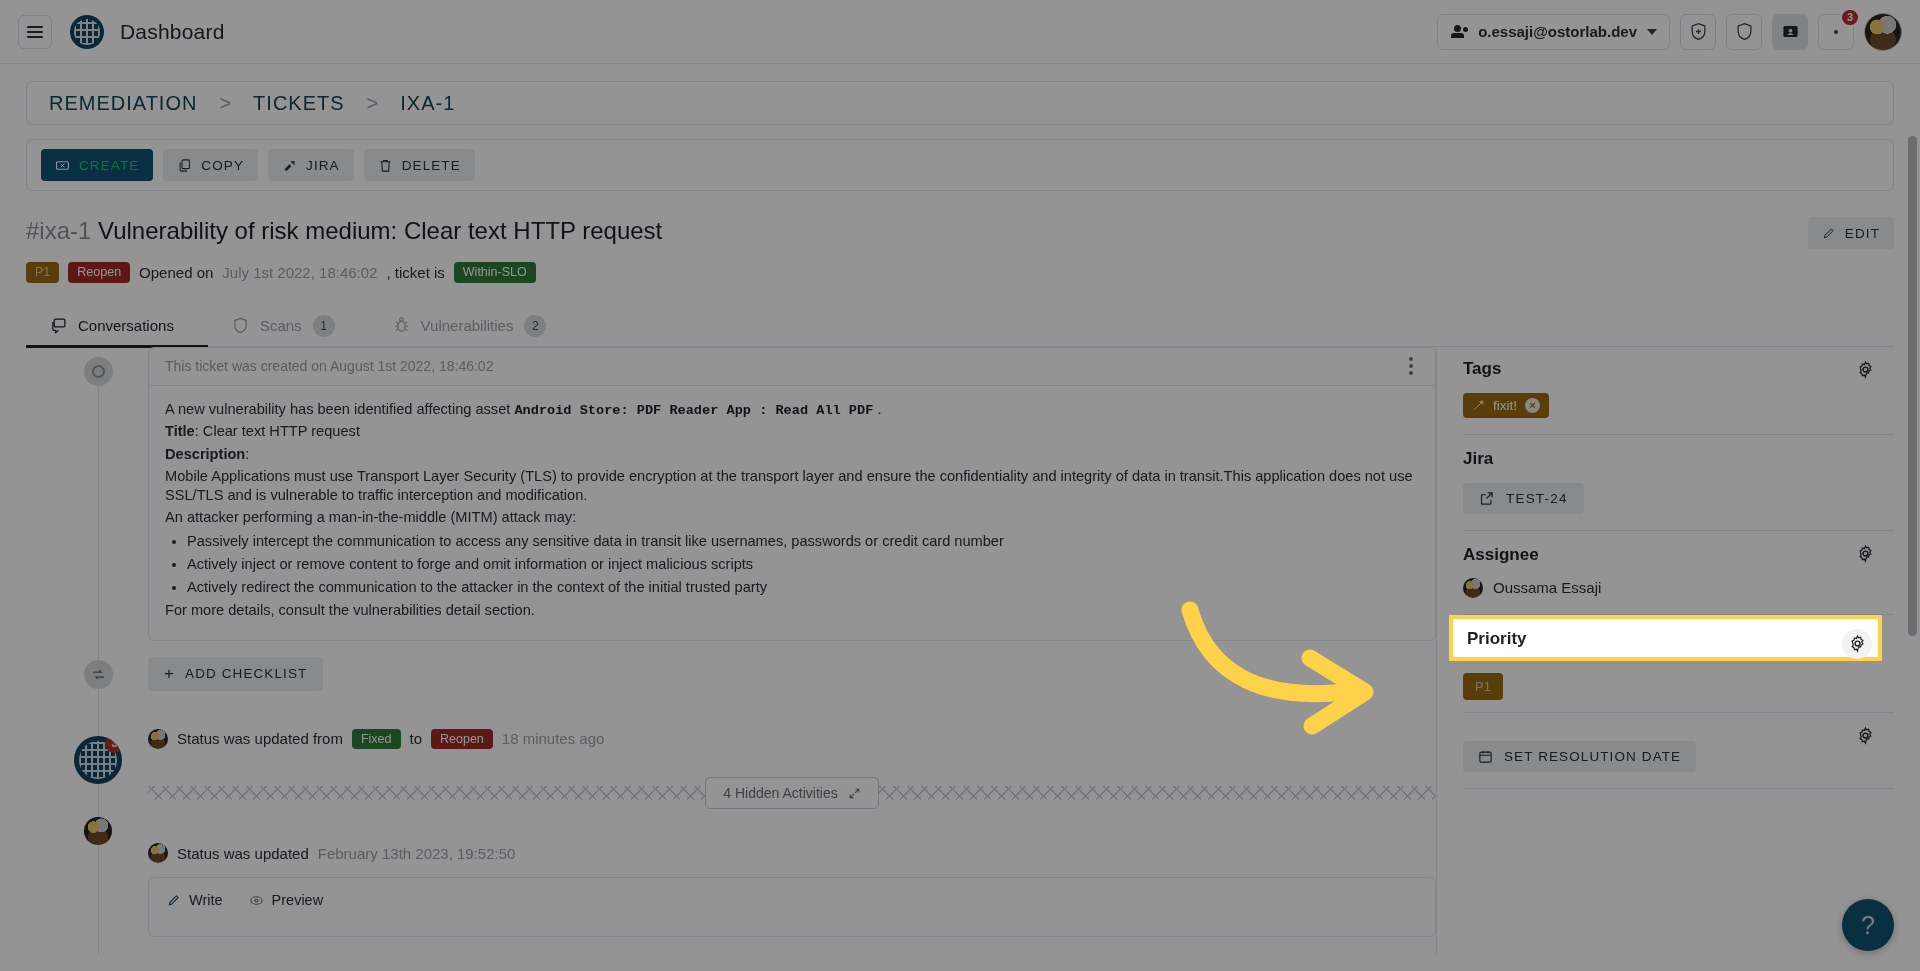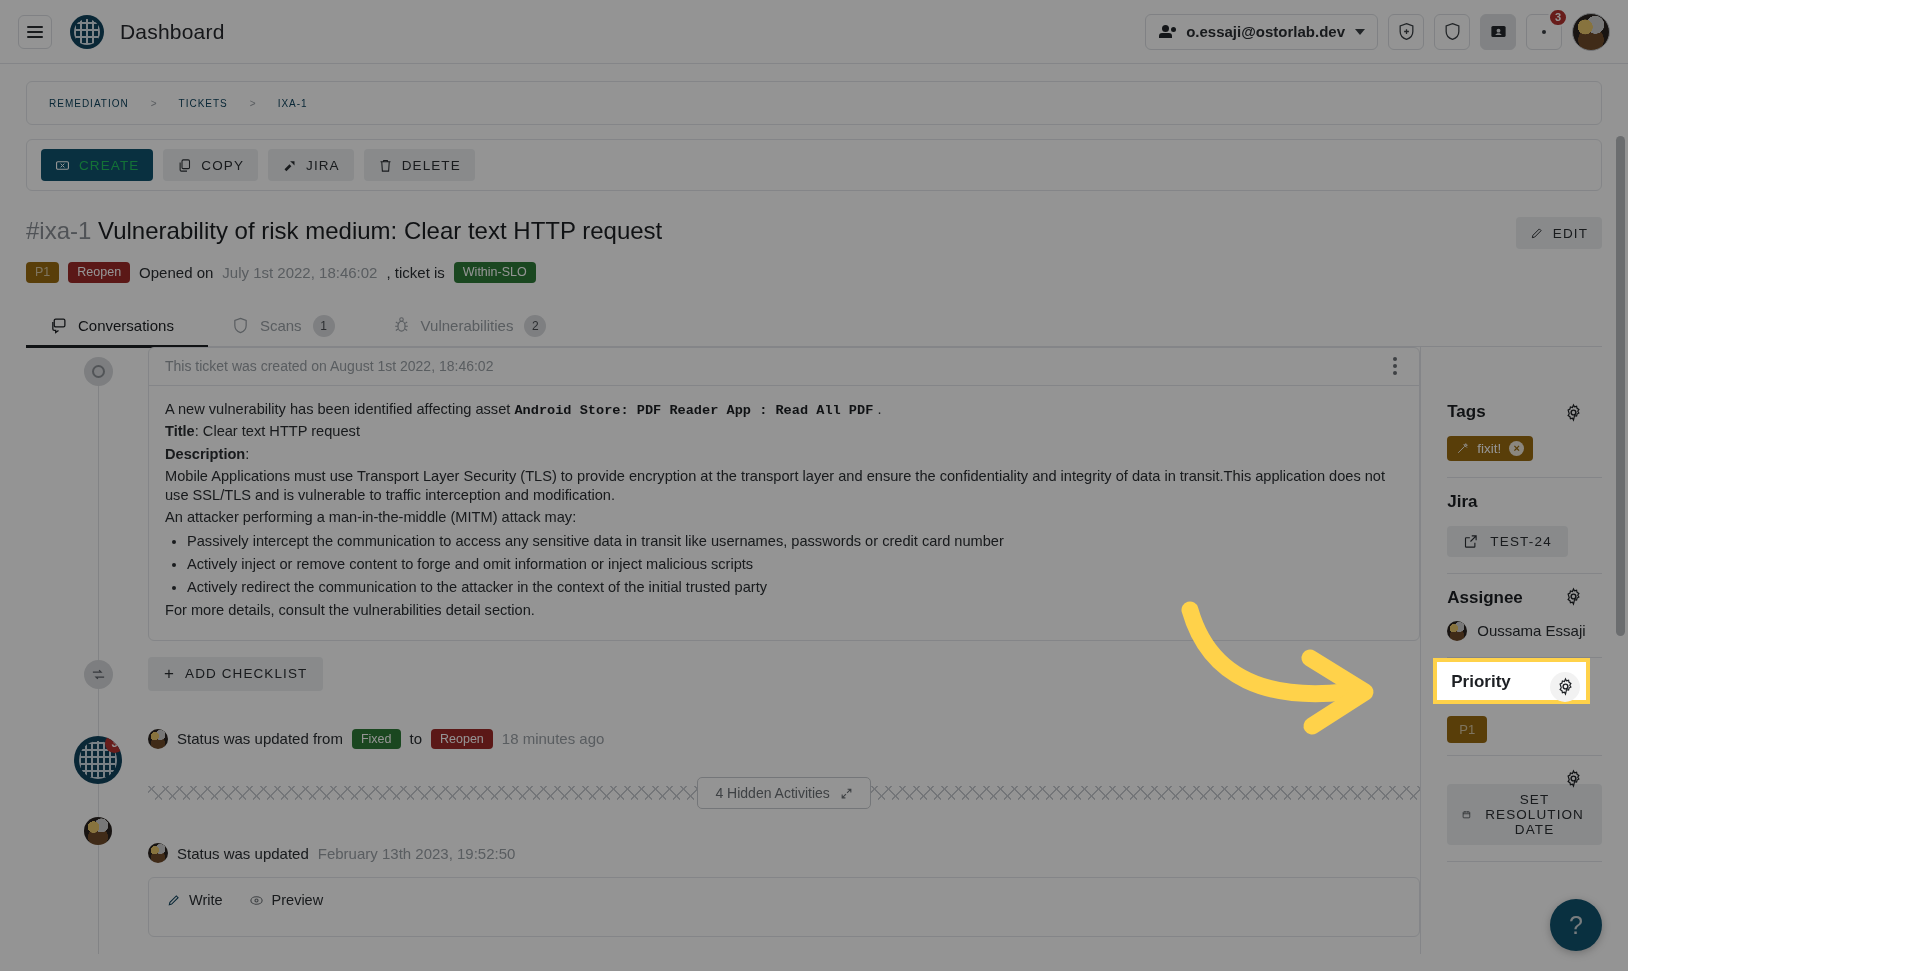--- a/index.html
+++ b/index.html
@@ -2,21 +2,21 @@
 <html><head>
 <meta charset="utf-8">
 <style>
   * { box-sizing: border-box; margin: 0; padding: 0; }
   html, body {
     width: 1920px; height: 971px;
     font-family: "Liberation Sans", sans-serif;
     background: #ffffff;
     overflow: hidden;
   }
-  #root { position: relative; width: 1628px; height: 971px; background:#fff; }
+  #root { position: relative; width: 1920px; height: 971px; background:#fff; }
 
   
   #dim {
     position: absolute; inset: 0;
     background: rgba(0,0,0,0.42);
     z-index: 50; pointer-events: none;
   }
 
   
   .header {
@@ -78,21 +78,21 @@
     border:1px solid #c9ccd0;
   }
   .avatar.sm { width:20px;height:20px; border:none; }
 
   
   .page { position:absolute; top:64px; left:0; right:0; bottom:0; background:#fff; padding:0 26px; }
 
   .breadcrumb-card {
     margin-top:17px; height:44px; border:1px solid #e4e6ea; border-radius:6px;
     display:flex; align-items:center; padding:0 22px; gap:22px;
-    font-size:10px; letter-spacing:1px; color:#10445e;
+    font-size:20px; letter-spacing:1px; color:#10445e;
   }
   .breadcrumb-card .sep { color:#9aa0a6; letter-spacing:0; }
   .breadcrumb-card .crumb { cursor:pointer; }
   .breadcrumb-card .crumb.last { color:#10445e; }
 
   .toolbar-card {
     margin-top:14px; height:52px; border:1px solid #e4e6ea; border-radius:6px;
     display:flex; align-items:center; padding:0 14px; gap:10px;
   }
   .tbtn {
@@ -197,21 +197,21 @@
     background:#b3322f;color:#fff;font-size:11px;display:flex;align-items:center;justify-content:center;
     z-index:4; font-weight:600;
   }
 
   .composer { margin-left:100px; margin-top:14px; border:1px solid #e4e6ea; border-radius:6px; height:60px; overflow:hidden; }
   .composer-tabs { display:flex; gap:26px; padding:14px 18px; font-size:14.5px; color:#2b2f33;text-align:center; }
   .composer-tabs .ct { display:flex; align-items:center; gap:8px; cursor:pointer; }
 
   
   .side-sec { padding:14px 0 16px; border-bottom:1px solid #e4e6ea; position:relative; }
-  .side-sec:first-child { padding-top:12px;margin-top:43px; }
+  .side-sec:first-child { padding-top:12px; }
   .side-title { font-size:17px; font-weight:700; color:#1d2024; }
   .gear {
     position:absolute; right:18px; top:12px; width:22px;height:22px; cursor:pointer;
     display:flex;align-items:center;justify-content:center;
   }
   .tag-chip {
     margin-top:14px; display:inline-flex; align-items:center; gap:8px;
     background:#9a6b10; color:#fff; border-radius:4px; padding:5px 9px; font-size:13.5px;
     cursor:pointer;
   }

